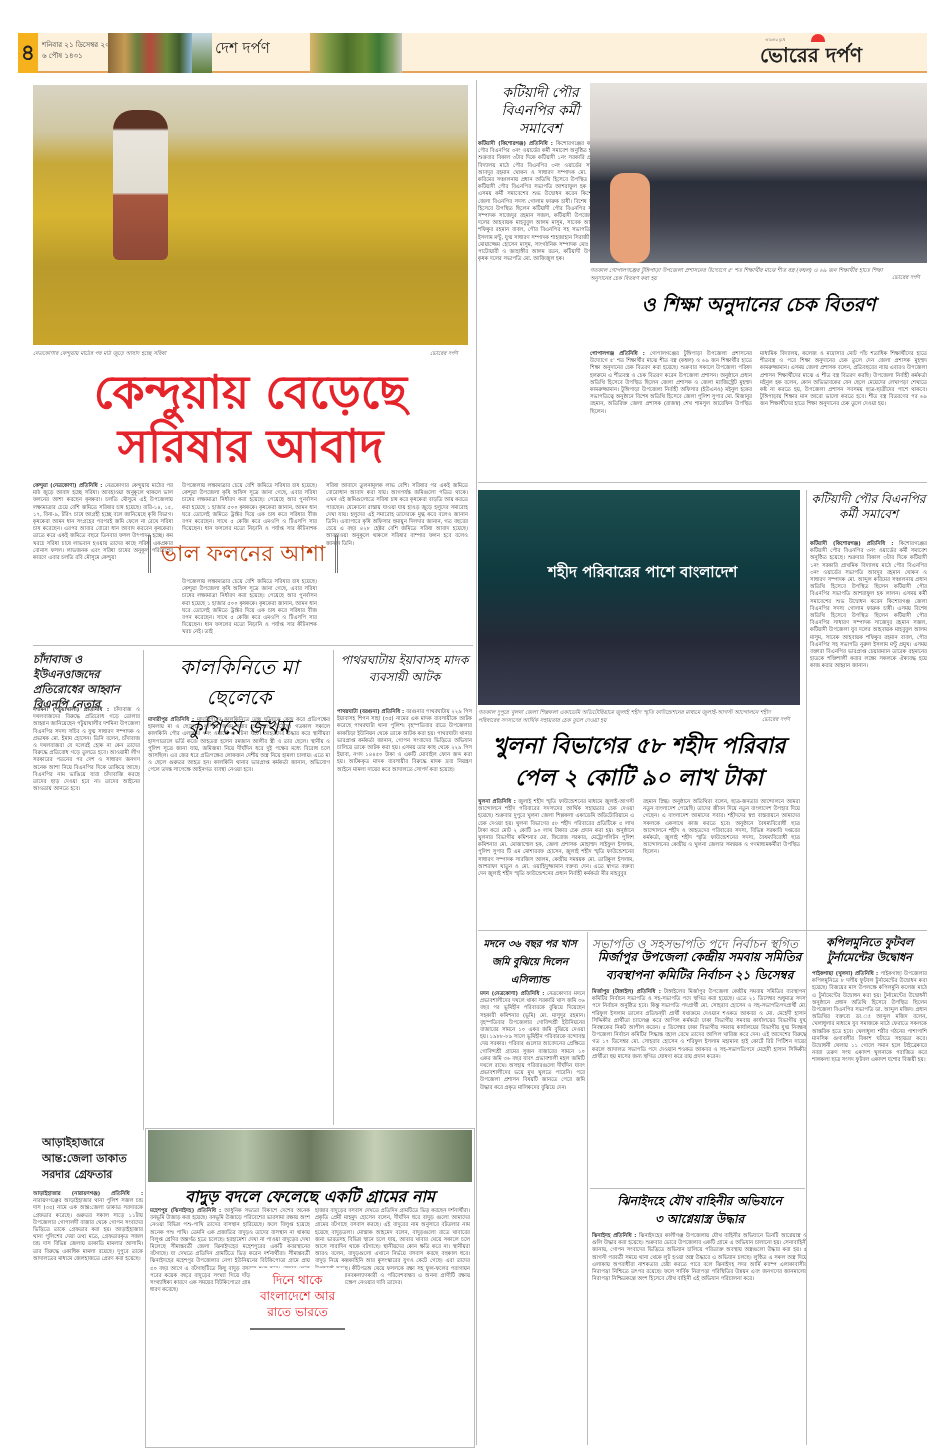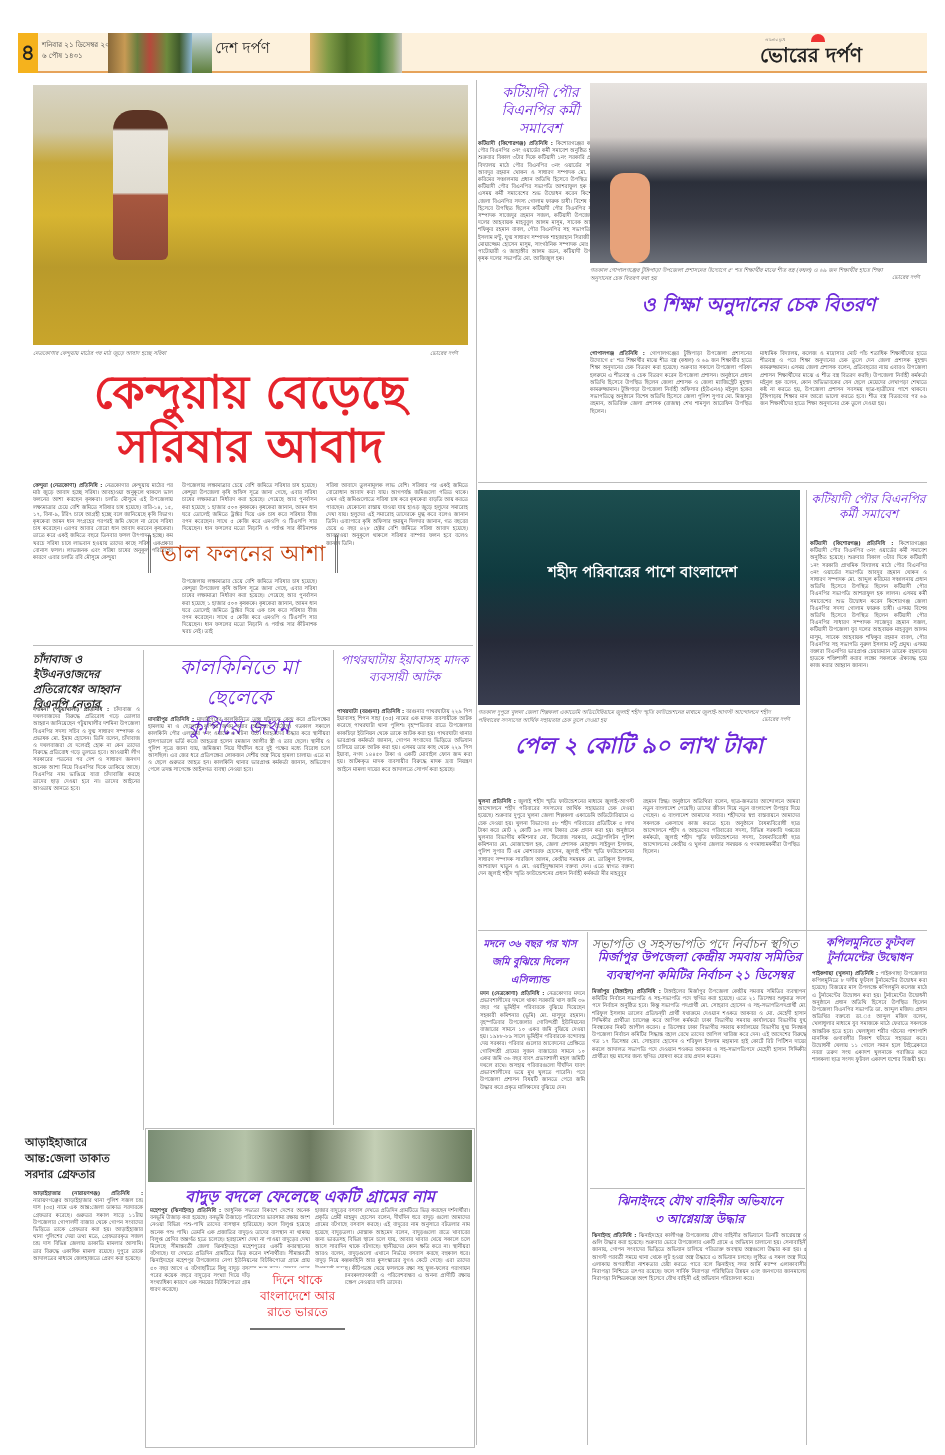--- a/index.html
+++ b/index.html
@@ -7,21 +7,21 @@
 .abs{position:absolute}
 #hdrbar{position:absolute;left:18px;top:33px;width:909px;height:40px;background:#fdf1dc;border-bottom:2px solid #e6a35a}
 .pgnum{position:absolute;left:18px;top:33px;width:20px;height:40px;background:#f5b21d;font-weight:bold;font-size:22px;text-align:center;line-height:40px;color:#222}
 .date{position:absolute;left:42px;top:40px;font-size:7px;line-height:11px;color:#333}
 .thumb{position:absolute;top:33px;height:40px}
 .section{position:absolute;left:215px;top:36px;width:100px;font-size:15px;text-align:left;color:#222}
 .logo{position:absolute;left:760px;top:40px;font-size:20px;font-weight:bold;color:#222}
 .sun{position:absolute;left:811px;top:34px;width:14px;height:8px;border-radius:7px 7px 0 0;background:#e33;}
 .text{font-size:5.3px;line-height:7.2px;color:#333;text-align:justify;overflow:hidden}
 .cap{font-size:5.5px;font-style:italic;color:#555}
-.hl{color:#6d28d9;text-align:center;font-style:italic}
+.hl{color:#000000;text-align:center;font-style:italic}
 .photo{overflow:hidden}
 .vrule{position:absolute;width:1px;background:#bbb}
 .hrule{position:absolute;height:1px;background:#bbb}
 </style>
 </head>
 <body>
 
 <div id="hdrbar"></div>
 <div class="pgnum">৪</div>
 <div class="date">
@@ -86,20 +86,21 @@
   <span>মাধ্যমিক বিদ্যালয়, কলেজ ও মাদ্রাসার মোট পাঁচ শতাধিক শিক্ষার্থীদের হাতে শীতবস্ত্র ও পরে শিক্ষা অনুদানের চেক তুলে দেন জেলা প্রশাসক মুহম্মদ কামরুজ্জামান। এসময় জেলা প্রশাসক বলেন, প্রতিবছরের ন্যায় এবারও উপজেলা প্রশাসন শিক্ষার্থীদের মাঝে এ শীত বস্ত্র বিতরণ করছি। উপজেলা নির্বাহী কর্মকর্তা মইনুল হক বলেন, কোন অভিভাবকের যেন ছেলে মেয়েদের লেখাপড়া শেখাতে কষ্ট না করতে হয়, উপজেলা প্রশাসন সবসময় ছাত্র-ছাত্রীদের পাশে থাকবে। টুঙ্গিপাড়ায় শিক্ষার মান আরো ভালো করতে হবে। শীত বস্ত্র বিতরণের পর ৬৯ জন শিক্ষার্থীদের হাতে শিক্ষা অনুদানের চেক তুলে দেওয়া হয়।</span>
 </div>
 <div class="hrule" style="left:478px;top:482px;width:449px"></div>
 
 <div class="abs photo" style="left:478px;top:490px;width:322px;height:215px;background:linear-gradient(180deg,#1d4e4f 0,#0f3a3f 40%,#262a38 70%,#3a3e50 100%)">
   <div style="position:absolute;left:70px;top:70px;color:#fff;font-size:15px;font-weight:bold">শহীদ পরিবারের পাশে বাংলাদেশ</div>
 </div>
 <div class="abs cap" style="left:478px;top:708px;width:300px;line-height:8px">গতকাল দুপুরে খুলনা জেলা শিল্পকলা একাডেমি অডিটোরিয়ামে জুলাই শহীদ স্মৃতি ফাউন্ডেশনের মাধ্যমে জুলাই-আগস্ট আন্দোলনে শহীদ পরিবারের সদস্যদের আর্থিক সহায়তার চেক তুলে দেওয়া হয়</div>
 <div class="abs cap" style="left:762px;top:716px">ভোরের দর্পণ</div>
 <div class="abs hl" style="left:478px;top:730px;width:322px;font-size:22px;line-height:32px;font-weight:bold">
+  <div>খুলনা বিভাগের ৫৮ শহীদ পরিবার</div>
   <div>পেল ২ কোটি ৯০ লাখ টাকা</div>
 </div>
 <div class="abs text" style="left:478px;top:798px;width:156px;height:140px">
   <b>খুলনা প্রতিনিধি :</b>
   <span>জুলাই শহীদ স্মৃতি ফাউন্ডেশনের মাধ্যমে জুলাই-আগস্ট আন্দোলনে শহীদ পরিবারের সদস্যদের আর্থিক সহায়তার চেক দেওয়া হয়েছে। শুক্রবার দুপুরে খুলনা জেলা শিল্পকলা একাডেমি অডিটোরিয়ামে এ চেক দেওয়া হয়। খুলনা বিভাগের ৫৮ শহীদ পরিবারের প্রতিটিকে ৫ লাখ টাকা করে মোট ২ কোটি ৯০ লাখ টাকার চেক প্রদান করা হয়। অনুষ্ঠানে খুলনার বিভাগীয় কমিশনার মো. ফিরোজ সরকার, মেট্রোপলিটন পুলিশ কমিশনার মো. মোজাম্মেল হক, জেলা প্রশাসক মোহাম্মদ সাইফুল ইসলাম, পুলিশ সুপার টি এম মোশাররফ হোসেন, জুলাই শহীদ স্মৃতি ফাউন্ডেশনের সাধারণ সম্পাদক সারজিস আলম, কেন্দ্রীয় সমন্বয়ক মো. তারিকুল ইসলাম, আশরাফা খাতুন ও মো. ওয়াহিদুজ্জামান বক্তব্য দেন। এতে স্বাগত বক্তব্য দেন জুলাই শহীদ স্মৃতি ফাউন্ডেশনের প্রধান নির্বাহী কর্মকর্তা মীর মাহবুবুর</span>
 </div>
 <div class="abs text" style="left:643px;top:798px;width:157px;height:140px">
   <span>রহমান স্নিগ্ধ। অনুষ্ঠানে অতিথিরা বলেন, ছাত্র-জনতার আন্দোলনে আমরা নতুন বাংলাদেশ পেয়েছি। তাদের জীবন দিয়ে নতুন বাংলাদেশ উপহার দিয়ে গেছেন। এ বাংলাদেশ আমাদের সবার। শহীদদের স্বপ্ন বাস্তবায়নে আমাদের সকলকে একসাথে কাজ করতে হবে। অনুষ্ঠানে বৈষম্যবিরোধী ছাত্র আন্দোলনে শহীদ ও আহতদের পরিবারের সদস্য, বিভিন্ন সরকারি দপ্তরের কর্মকর্তা, জুলাই শহীদ স্মৃতি ফাউন্ডেশনের সদস্য, বৈষম্যবিরোধী ছাত্র আন্দোলনের কেন্দ্রীয় ও খুলনা জেলার সমন্বয়ক ও গণমাধ্যমকর্মীরা উপস্থিত ছিলেন।</span>
 </div>
 
@@ -123,21 +124,21 @@
   <b>মাদারীপুর প্রতিনিধি :</b>
   <span>মাদারীপুরের কালকিনিতে তুচ্ছ ঘটনাকে কেন্দ্র করে প্রতিপক্ষের হামলায় মা ও ছেলেকে কুপিয়ে জখম করার অভিযোগ উঠেছে। গতকাল সকালে কালকিনি পৌর এলাকার ৭নং ওয়ার্ডে এ ঘটনা ঘটে। আহতদের উদ্ধার করে স্থানীয়রা হাসপাতালে ভর্তি করে। আহতরা হলেন রমজান আলীর স্ত্রী ও তার ছেলে। স্থানীয় ও পুলিশ সূত্রে জানা যায়, জমিজমা নিয়ে দীর্ঘদিন ধরে দুই পক্ষের মধ্যে বিরোধ চলে আসছিল। এর জের ধরে প্রতিপক্ষের লোকজন দেশীয় অস্ত্র নিয়ে হামলা চালায়। এতে মা ও ছেলে গুরুতর আহত হন। কালকিনি থানার ভারপ্রাপ্ত কর্মকর্তা জানান, অভিযোগ পেলে তদন্ত সাপেক্ষে আইনগত ব্যবস্থা নেওয়া হবে।</span>
 </div>
 
 <div class="abs hl" style="left:337px;top:652px;width:135px;font-size:12px;line-height:17px">পাথরঘাটায় ইয়াবাসহ মাদক ব্যবসায়ী আটক</div>
 <div class="abs text" style="left:337px;top:708px;width:135px;height:418px">
   <b>পাথরঘাটা (বরগুনা) প্রতিনিধি :</b>
   <span>বরগুনার পাথরঘাটায় ২২৯ পিস ইয়াবাসহ শিপন সাহা (৩৫) নামের এক মাদক ব্যবসায়ীকে আটক করেছে পাথরঘাটা থানা পুলিশ। বৃহস্পতিবার রাতে উপজেলার কাকচিড়া ইউনিয়ন থেকে তাকে আটক করা হয়। পাথরঘাটা থানার ভারপ্রাপ্ত কর্মকর্তা জানান, গোপন সংবাদের ভিত্তিতে অভিযান চালিয়ে তাকে আটক করা হয়। এসময় তার কাছ থেকে ২২৯ পিস ইয়াবা, নগদ ১৪৪৫০ টাকা ও একটি মোবাইল ফোন জব্দ করা হয়। আটককৃত মাদক ব্যবসায়ীর বিরুদ্ধে মাদক দ্রব্য নিয়ন্ত্রণ আইনে মামলা দায়ের করে আদালতে সোপর্দ করা হয়েছে।</span>
 </div>
 
-<div class="abs" style="left:25px;top:1135px;width:110px;font-size:11px;line-height:16px;font-weight:bold">আড়াইহাজারে আন্ত:জেলা ডাকাত সরদার গ্রেফতার</div>
+<div class="abs" style="left:42px;top:1135px;width:110px;font-size:11px;line-height:16px;font-weight:bold">আড়াইহাজারে আন্ত:জেলা ডাকাত সরদার গ্রেফতার</div>
 <div class="abs text" style="left:33px;top:1190px;width:110px;height:255px">
   <b>আড়াইহাজার (নারায়ণগঞ্জ) প্রতিনিধি :</b>
   <span>নারায়ণগঞ্জের আড়াইহাজার থানা পুলিশ সজল চন্দ্র দাস (৩৫) নামে এক আন্ত:জেলা ডাকাত সরদারকে গ্রেফতার করেছে। গুরুতর সকাল সাড়ে ১১টায় উপজেলার গোপালদী বাজার থেকে গোপন সংবাদের ভিত্তিতে তাকে গ্রেফতার করা হয়। আড়াইহাজার থানা পুলিশের দেয়া তথ্য মতে, গ্রেফতারকৃত সজল চন্দ্র দাস বিভিন্ন জেলায় ডাকাতি মামলার আসামি। তার বিরুদ্ধে একাধিক মামলা রয়েছে। দুপুরে তাকে আদালতের মাধ্যমে জেলহাজতে প্রেরণ করা হয়েছে।</span>
 </div>
 
 <div class="abs" style="left:145px;top:1128px;width:330px;height:320px;border:1px solid #bbb"></div>
 <div class="abs photo" style="left:148px;top:1130px;width:324px;height:52px;background:linear-gradient(90deg,#7a8d74,#b5c3a8 30%,#6d7a60 50%,#c4cfb5 70%,#6b7c5e)"></div>
 <div class="abs hl" style="left:148px;top:1184px;width:324px;font-size:16px;font-weight:bold">বাদুড় বদলে ফেলেছে একটি গ্রামের নাম</div>
 <div class="abs text" style="left:150px;top:1207px;width:160px;height:235px">
   <b>মহেশপুর (ঝিনাইদহ) প্রতিনিধি :</b>

